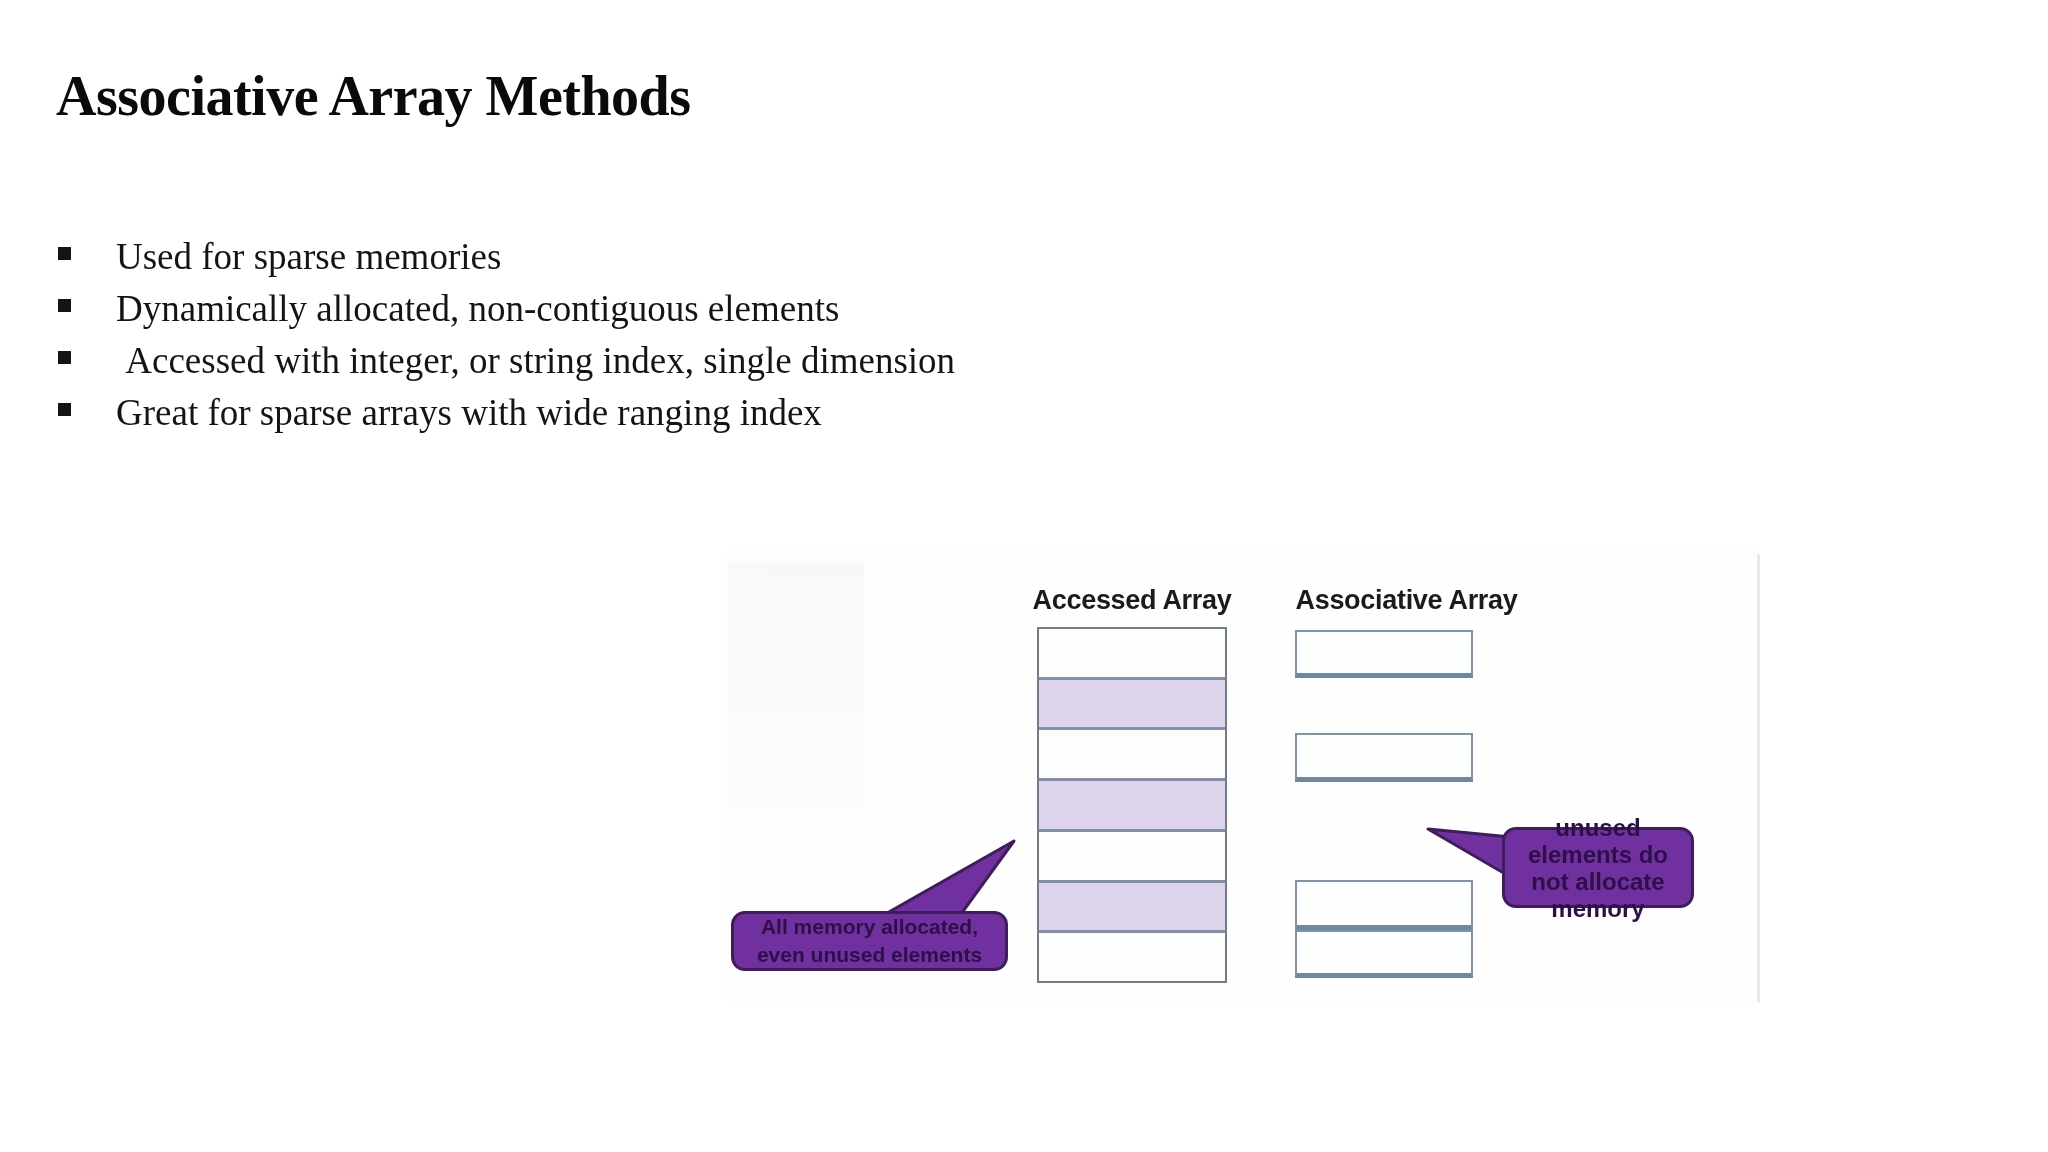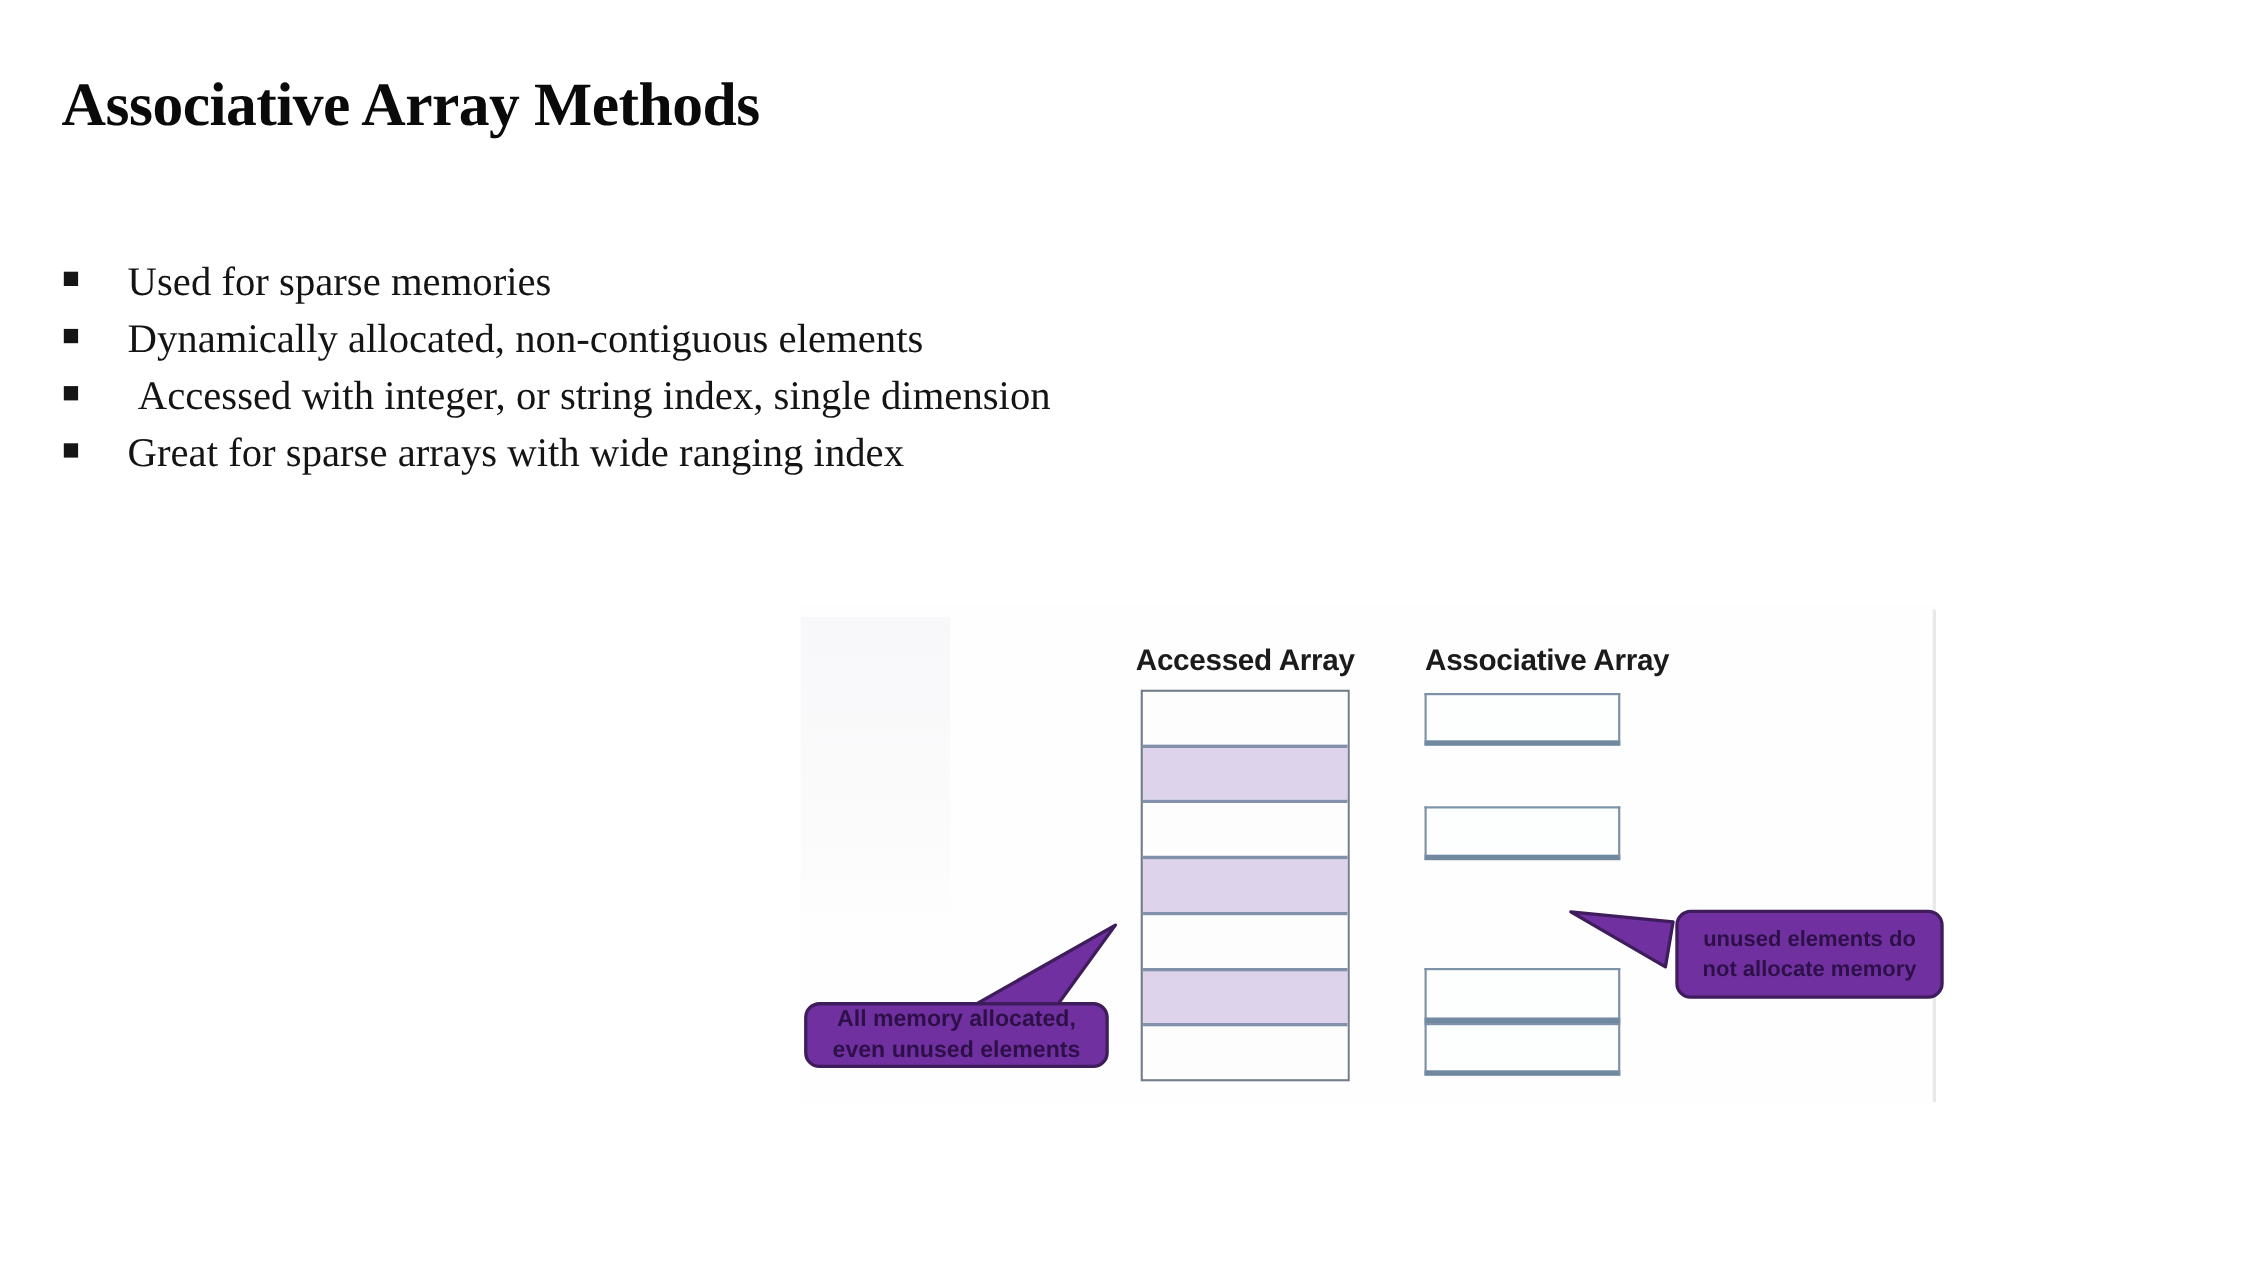--- a/index.html
+++ b/index.html
@@ -61,21 +61,21 @@
   }
   
   .tails-svg{position:absolute;left:0;top:0;width:1034px;height:455px;z-index:1;}
   .callout{
     position:absolute;z-index:2;box-sizing:border-box;
     border-radius:14px;
     display:flex;align-items:center;justify-content:center;text-align:center;
     font-weight:bold;white-space:pre-line;
   }
   .callout-left{left:5px;top:362px;width:277px;height:60px;font-size:21px;line-height:28px;}
-  .callout-right{left:776px;top:278px;width:244px;height:81px;font-size:20px;line-height:27px;margin-left:21px;}
+  .callout-right{left:776px;top:278px;width:192px;height:81px;font-size:24px;line-height:27px;}
 </style>
 </head>
 <body>
 
 <div class="slide-title">Associative Array Methods</div>
 
 <div class="bullet-list">
     <div class="bullet-item">
       <span class="bullet-marker"></span>
       <span class="bullet-text">Used for sparse memories</span>

